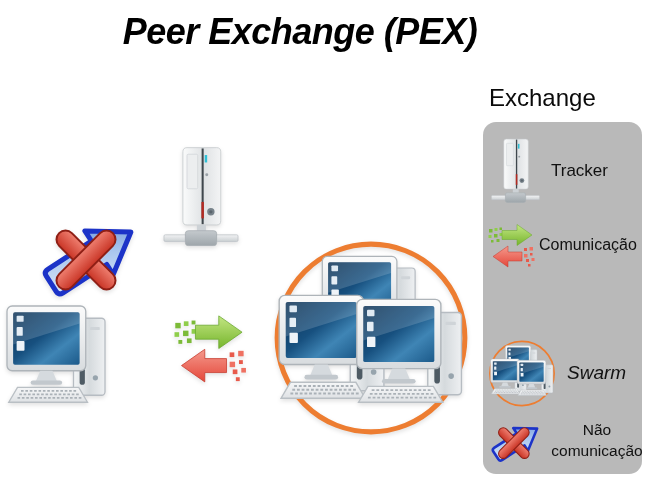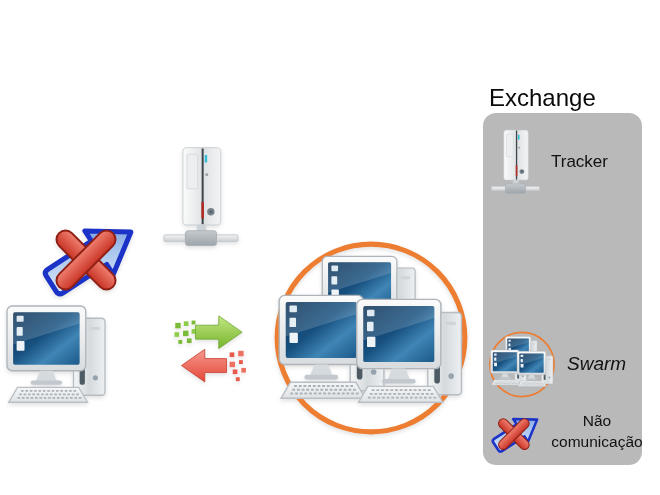--- a/index.html
+++ b/index.html
@@ -5,21 +5,21 @@
   html,body{margin:0;padding:0;background:#fff;}
   .canvas{position:relative;width:660px;height:495px;background:#ffffff;overflow:hidden;
           font-family:"Liberation Sans",sans-serif;color:#000;}
   .defs{position:absolute;width:0;height:0;overflow:hidden;}
   .title{position:absolute;left:110px;top:12px;width:380px;margin:0;text-align:center;
          font-size:36px;line-height:1.1;font-weight:bold;font-style:italic;letter-spacing:-0.5px;color:#000;}
   .node{position:absolute;}
   .node svg{display:block;width:100%;height:100%;overflow:visible;
             filter:drop-shadow(0 2px 2px rgba(0,0,0,0.12));}
   .legend-title{position:absolute;left:489px;top:84px;font-size:24px;color:#0a0a0a;}
-  .legend-box{position:absolute;left:483px;top:113px;width:159px;height:352px;
+  .legend-box{position:absolute;left:483px;top:122px;width:159px;height:352px;
               background:#b9b9b9;border-radius:13px;}
   .lrow{position:absolute;display:flex;align-items:center;}
   .lrow svg{display:block;overflow:visible;flex:0 0 auto;}
   .llabel{color:#111;}
   .lr-tracker{left:8px;top:16px;height:66px;}
   .lr-tracker .llabel{margin-left:11px;font-size:17px;}
   .lr-comm{left:4px;top:97px;height:52px;}
   .lr-comm .llabel{margin-left:2px;font-size:16px;}
   .lr-peer{left:4px;top:157px;height:54px;}
   .lr-peer .llabel{margin-left:14px;font-size:19px;font-style:italic;}
@@ -155,20 +155,21 @@
 
       <symbol id="sym-swarm" viewBox="0 0 200 192" overflow="visible">
         <circle cx="100" cy="96" r="92" fill="none" stroke="#ed7d31" stroke-width="5"></circle>
         <use href="#sym-computer" x="52" y="16" width="98" height="91"></use>
         <use href="#sym-computer" x="10" y="54" width="110" height="103"></use>
         <use href="#sym-computer" x="86" y="58" width="110" height="103"></use>
       </symbol>
     </defs>
   </svg>
 
+  <h1 class="title">Peer Exchange (PEX)</h1>
 
   <div class="node" style="left:38px;top:206px;width:112px;height:96px;">
     <svg viewBox="0 0 112 96">
         <use href="#sym-nocomm"></use>
       </svg>
   </div>
 
   <div class="node" style="left:163px;top:146px;width:76px;height:102px;">
     <svg viewBox="0 0 92 124">
         <use href="#sym-tracker"></use>
@@ -197,20 +198,26 @@
 
   <div class="legend-box">
 
     <div class="lrow lr-tracker">
       <svg viewBox="0 0 92 124" width="49" height="66">
           <use href="#sym-tracker"></use>
         </svg>
       <span class="llabel">Tracker</span>
     </div>
 
+    <div class="lrow lr-comm">
+      <svg viewBox="0 0 100 94" width="50" height="47">
+          <use href="#sym-comm"></use>
+        </svg>
+      <span class="llabel">Comunicação</span>
+    </div>
 
 
     <div class="lrow lr-swarm">
       <svg viewBox="0 0 200 192" width="70" height="67">
           <use href="#sym-swarm"></use>
         </svg>
       <span class="llabel">Swarm</span>
     </div>
 
     <div class="lrow lr-nocomm">

